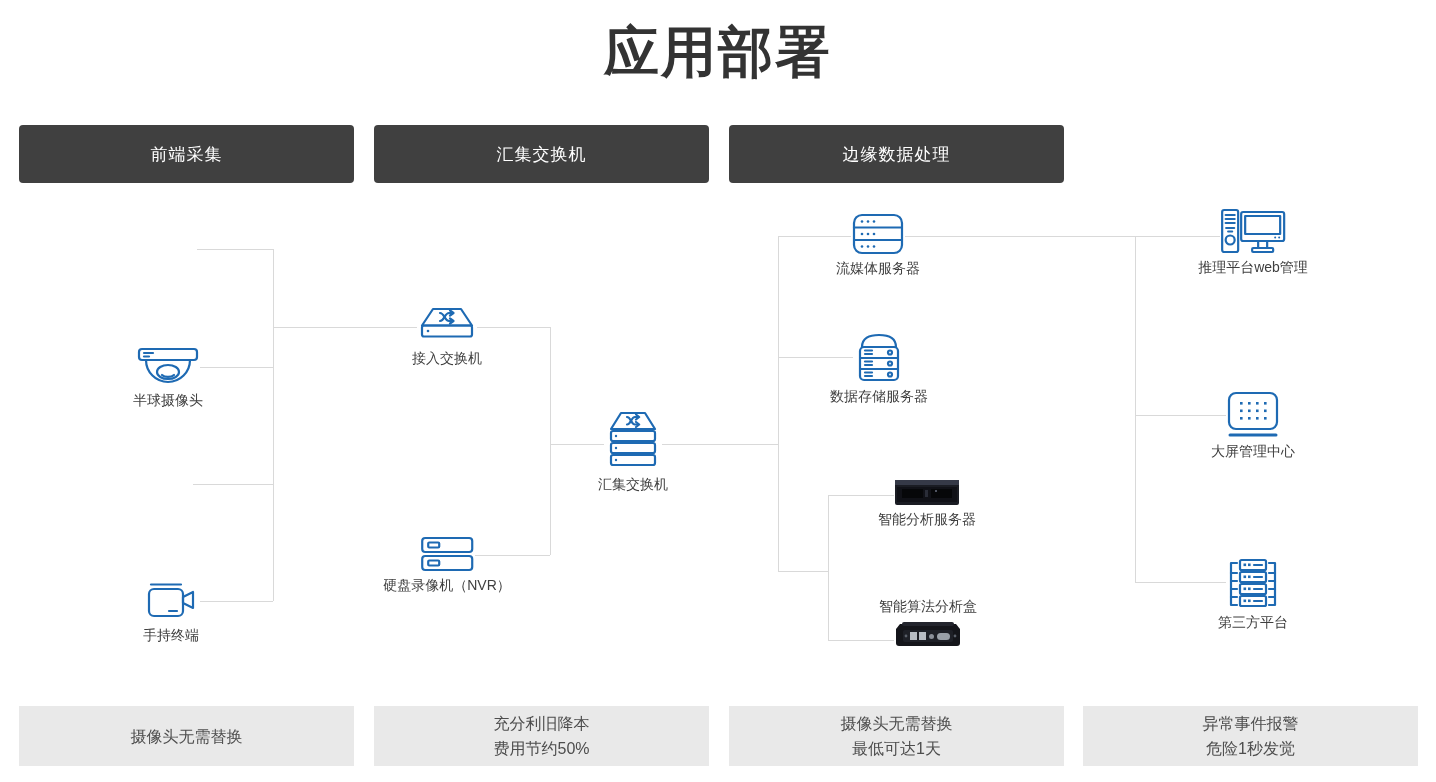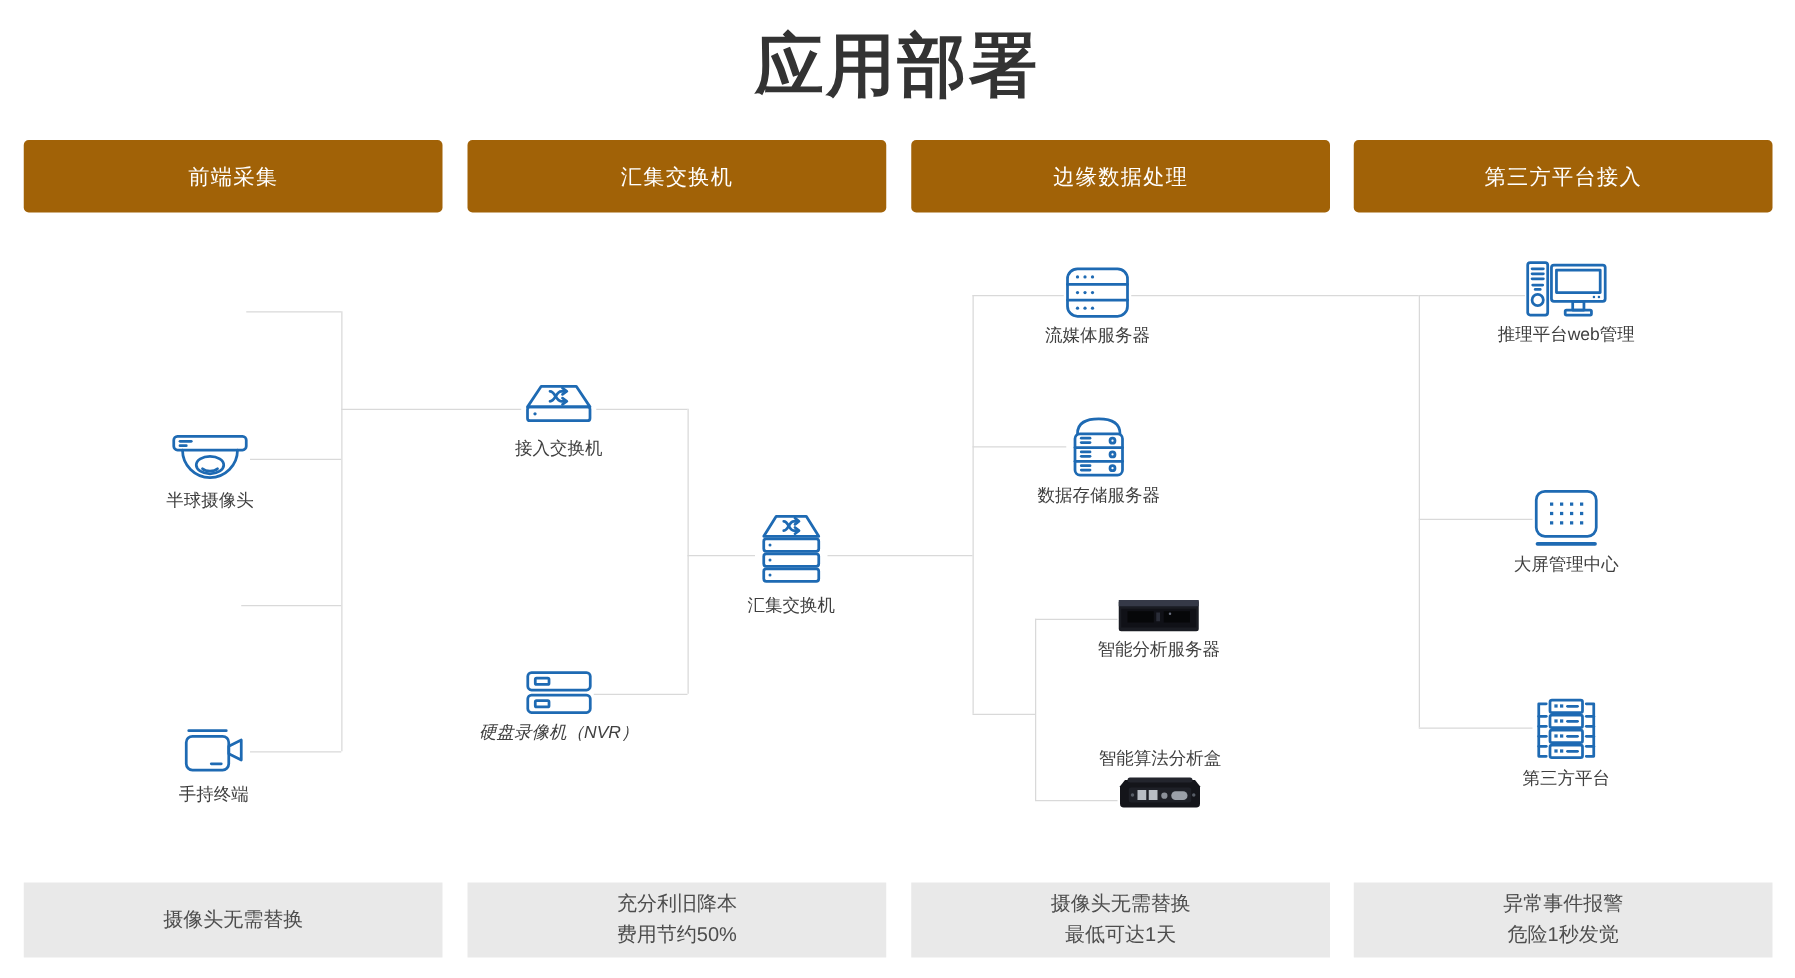--- a/index.html
+++ b/index.html
@@ -2,21 +2,21 @@
 <html><head>
 <meta charset="utf-8">
 <style>
   html,body{margin:0;padding:0;background:#ffffff;}
   body{font-family:"Liberation Sans","DejaVu Sans",sans-serif;}
   .stage{position:relative;width:1436px;height:782px;background:#fff;overflow:hidden;}
 
   .page-title{position:absolute;left:0;top:16px;width:100%;text-align:center;
     font-size:55px;font-weight:bold;color:#333333;letter-spacing:2px;}
 
-  .col-header{position:absolute;top:112px;height:58px;width:335px;background:#a16207;
+  .col-header{position:absolute;top:125px;height:58px;width:335px;background:#404040;
     border-radius:4px;color:#ffffff;font-size:17px;letter-spacing:1px;
     display:flex;align-items:center;justify-content:center;}
   .col-footer{position:absolute;top:706px;height:60px;width:335px;background:#e9e9e9;
     color:#4d4d4d;font-size:16px;line-height:25px;text-align:center;
     display:flex;flex-direction:column;align-items:center;justify-content:center;}
   .col-footer div:empty{display:none;}
   .cx1{left:19px;} .cx2{left:374px;} .cx3{left:729px;text-align:right;} .cx4{left:1083px;}
 
   .line{position:absolute;background:#d9d9d9;}
   .lh{height:1px;} .lv{width:1px;}
@@ -35,21 +35,20 @@
 </head>
 <body>
 
 <div class="stage">
 
   <div class="page-title">应用部署</div>
 
   <div class="col-header cx1">前端采集</div>
   <div class="col-header cx2">汇集交换机</div>
   <div class="col-header cx3">边缘数据处理</div>
-  <div class="col-header cx4">第三方平台接入</div>
 
   <div class="line lh" style="left:197px;top:249px;width:76px;"></div>
   <div class="line lh" style="left:200px;top:367px;width:73px;"></div>
   <div class="line lh" style="left:193px;top:484px;width:80px;"></div>
   <div class="line lh" style="left:200px;top:601px;width:73px;"></div>
   <div class="line lv" style="left:273px;top:249px;height:352px;"></div>
   <div class="line lh" style="left:273px;top:327px;width:144px;"></div>
   <div class="line lh" style="left:477px;top:327px;width:73px;"></div>
   <div class="line lh" style="left:475px;top:555px;width:75px;"></div>
   <div class="line lv" style="left:550px;top:327px;height:228px;"></div>
@@ -104,21 +103,21 @@
         <circle class="f" cx="11" cy="25" r="1.3"></circle>
         <path d="M23,15 c4.5,0 4.5,-8 9,-8 h3"></path>
         <path d="M33,4.5 l3.5,2.5 -3.5,2.5"></path>
         <path d="M23,7 c4.5,0 4.5,8 9,8 h3"></path>
         <path d="M33,12.5 l3.5,2.5 -3.5,2.5"></path>
       </svg>
     </span>
     <div class="nlabel">接入交换机</div>
   </div>
 
-  <div class="node" style="left:447px;top:535px;font-style:italic;">
+  <div class="node" style="left:447px;top:535px;">
     <span class="icon">
       <svg width="56" height="38" viewBox="0 0 56 38">
         <rect x="3" y="3" width="50" height="14" rx="3"></rect>
         <rect x="9" y="7.5" width="11" height="5" rx="1"></rect>
         <rect x="3" y="21" width="50" height="14" rx="3"></rect>
         <rect x="9" y="25.5" width="11" height="5" rx="1"></rect>
       </svg>
     </span>
     <div class="nlabel">硬盘录像机（NVR）</div>
   </div>

